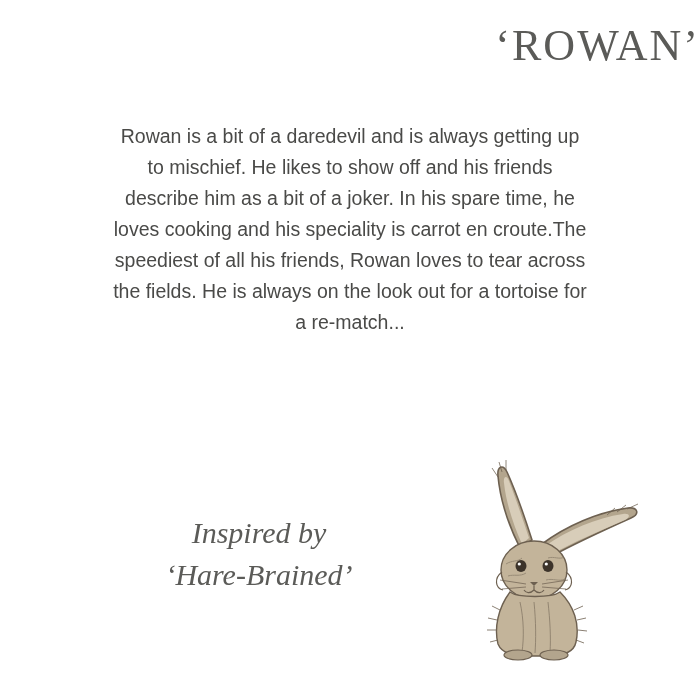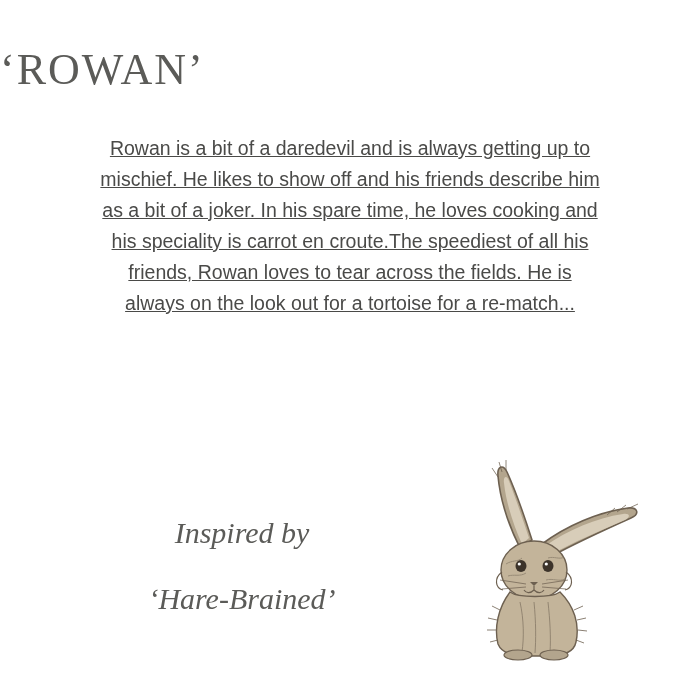--- a/index.html
+++ b/index.html
@@ -15,27 +15,27 @@
   }
 
   .card {
     position: relative;
     width: 700px;
     height: 700px;
     box-sizing: border-box;
   }
 
   .title {
-    text-align: left;
+    text-align: right;
     font-family: "Liberation Serif", serif;
     font-size: 44px;
     letter-spacing: 2px;
     color: #5b5b58;
     margin: 0;
-    padding-top: 44px;
+    padding-top: 20px;
     font-weight: 400;
   }
 
   .subtitle {
     text-align: center;
     font-family: "Liberation Serif", serif;
     font-style: italic;
     font-size: 33px;
     color: #5b5b58;
     margin: 0;
@@ -44,45 +44,43 @@
   }
   .subtitle .dot {
     font-style: normal;
     font-size: 22px;
     vertical-align: middle;
     padding: 0 6px;
     color: #5b5b58;
   }
 
   .description {
-    margin: 4px;
+    margin: 16px;
     padding: 34px 96px 0 96px;
     text-align: center;
     font-family: "Liberation Sans", sans-serif;
     font-size: 19.5px;
     line-height: 31px;
     color: #4a4a48;
-    text-decoration: underline;
   }
 
   .inspired {
     position: absolute;
-    left: 92px;
+    left: 109px;
     top: 512px;
     width: 300px;
     text-align: center;
     font-family: "Liberation Serif", serif;
     font-style: italic;
     font-size: 30px;
     line-height: 42px;
     color: #5b5b58;
   }
   .inspired .line2 {
     display: block;
-    margin-top: 24px;
   }
 
   .hare-wrap {
     position: absolute;
     right: 48px;
     bottom: 38px;
     width: 250px;
     height: 210px;
   }
   .hare-wrap svg {

